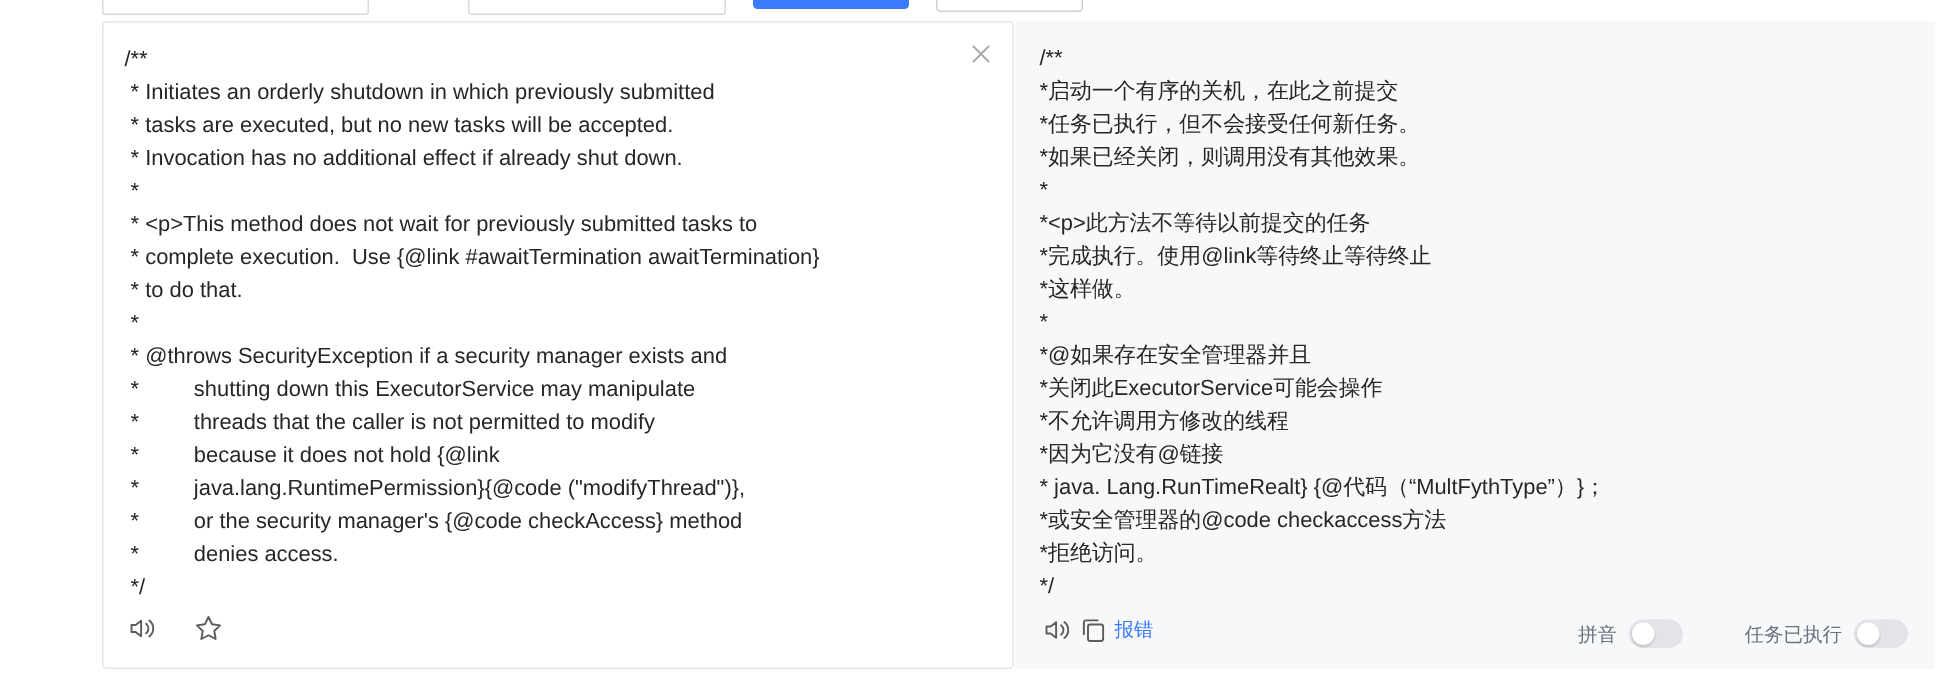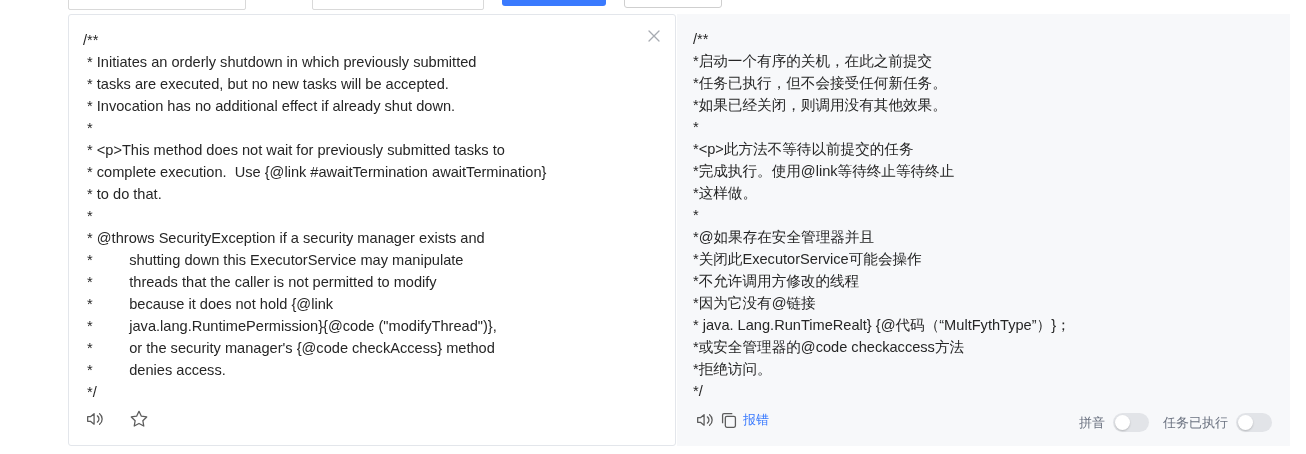--- a/index.html
+++ b/index.html
@@ -134,20 +134,21 @@
     right: 18px;
     bottom: 14px;
     display: flex;
     align-items: center;
     gap: 14px;
   }
   .toggle-item {
     display: flex;
     align-items: center;
     gap: 8px;
+    margin-left: 27px;
   }
   .toggle-label {
     font-size: 13px;
     color: #6b7280;
   }
   .switch {
     width: 36px;
     height: 19px;
     border-radius: 10px;
     background: #e2e4e8;

